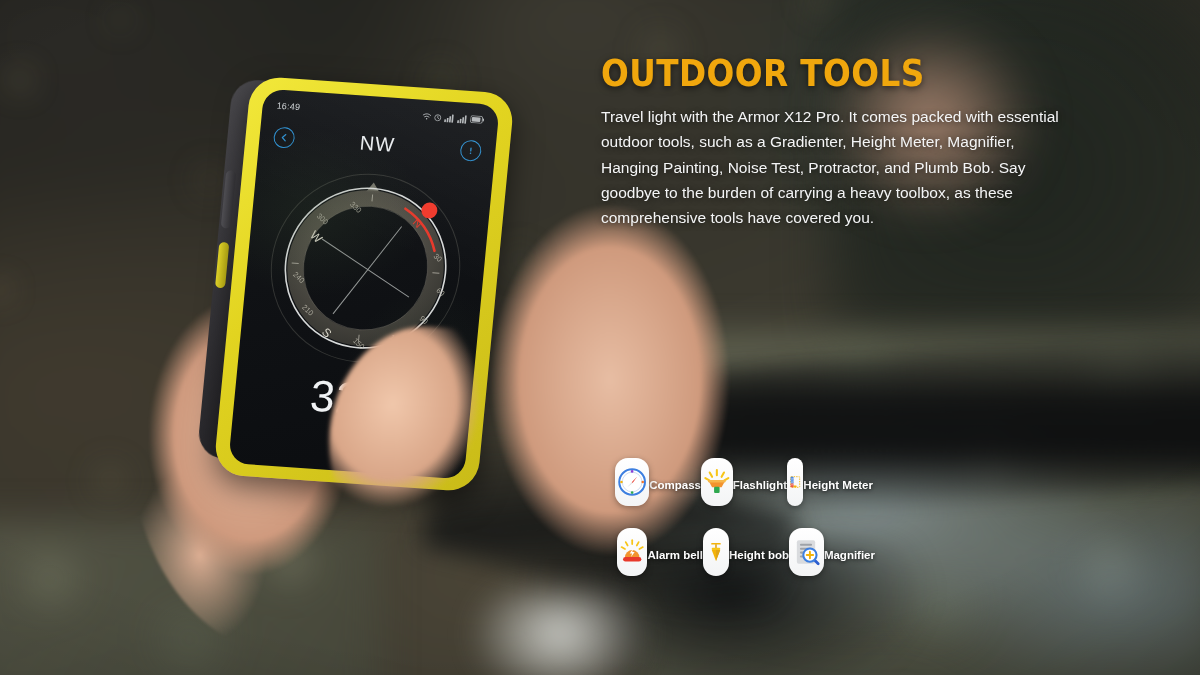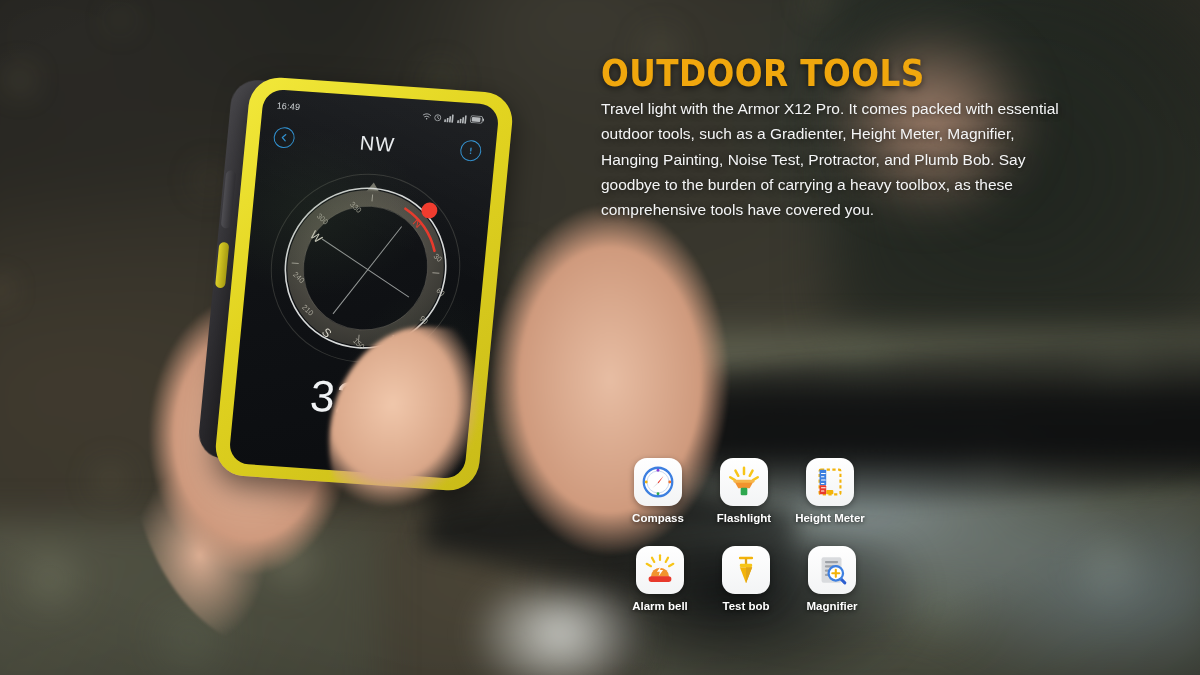--- a/index.html
+++ b/index.html
@@ -204,35 +204,35 @@
   #title {
     font-family:"DejaVu Sans", sans-serif;
     font-weight:700; font-style:normal;
     font-size:38px; line-height:1;
     color:#f0a70d;
     letter-spacing:.5px;
     transform:scaleX(.86); transform-origin:left center;
     text-shadow:0 2px 8px rgba(0,0,0,.55);
   }
   #body-copy {
-    margin-top:4px;
+    margin-top:12px;
     color:#f4f5f6; font-size:15.5px; line-height:1.63;
     text-shadow:0 1px 6px rgba(0,0,0,.6);
     width:470px;
   }
 
   
   #icon-grid {
     position:absolute; left:607px; top:458px; width:470px;
   }
   .icon-row { display:flex; }
   .icon-row.row1 { margin-left:8px; }
   .icon-row.row2 { margin-top:22px; margin-left:10px;align-items:flex-end; }
   .app {
-    width:86px; display:flex; flex-direction:column; align-items:center;
+    width:86px; display:flex; flex-direction:row; align-items:center;
   }
   .app-tile {
     width:48px; height:48px; border-radius:13px;
     background:linear-gradient(180deg,#ffffff 0%,#f3f4f5 100%);
     box-shadow:0 2px 6px rgba(0,0,0,.35);
     position:relative; overflow:hidden;
     display:flex; align-items:center; justify-content:center;
   }
   .app-label {
     margin-top:6px; color:#ffffff; font-size:11.5px; font-weight:700;
@@ -470,21 +470,21 @@
     <div class="app">
       <div class="app-tile">
         <svg width="38" height="38" viewBox="0 0 40 40">
           <rect x="12.5" y="6" width="15" height="2.6" rx="1.3" fill="#f3b309"></rect>
           <rect x="18.8" y="8" width="2.4" height="6.5" fill="#e0a417"></rect>
           <rect x="13.5" y="13.5" width="13" height="3.4" rx="1.2" fill="#f7c518"></rect>
           <path d="M13.5 17 h13 L20 34 z" fill="#f3b309"></path>
           <path d="M20 17 h6.5 L20 34 z" fill="#e0a417"></path>
         </svg>
       </div>
-      <div class="app-label">Test bob</div>
+      <div class="app-label">Height bob</div>
     </div>
 
 
 
     <div class="app">
       <div class="app-tile">
         <svg width="38" height="38" viewBox="0 0 40 40">
           <rect x="9" y="6.5" width="21" height="27" rx="2.2" fill="#d9dbde"></rect>
           <g fill="#9ea2a8">
             <rect x="12.5" y="10.5" width="14" height="2.4" rx="1.2"></rect>

